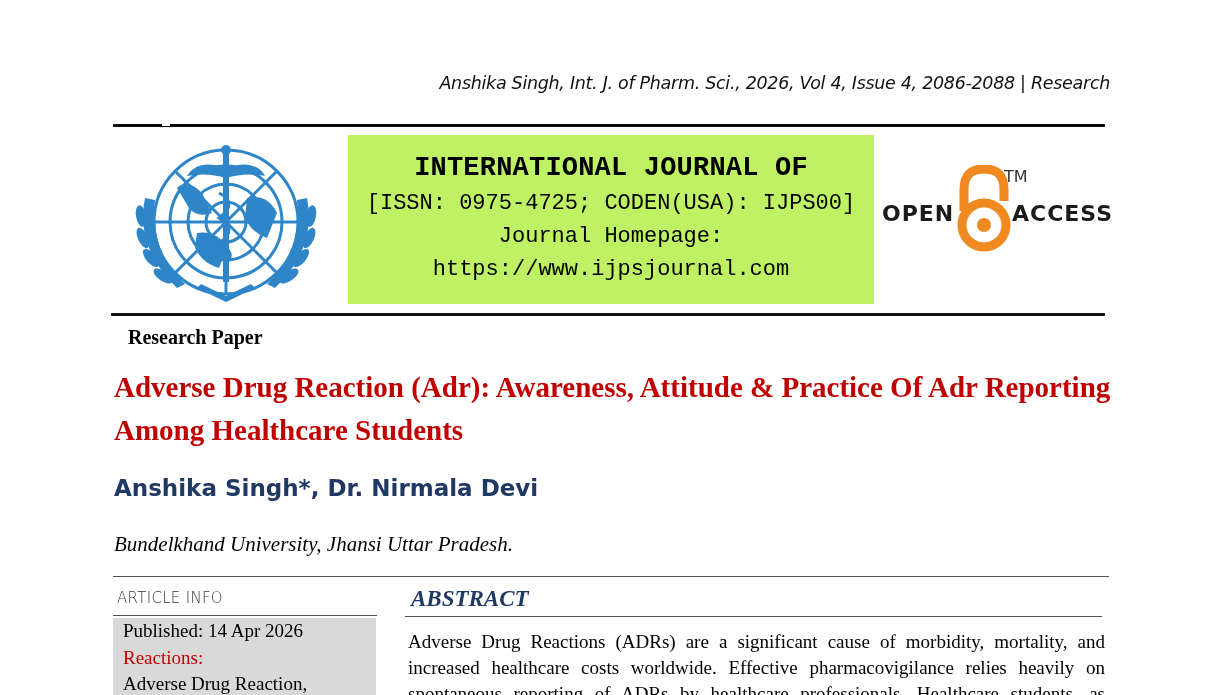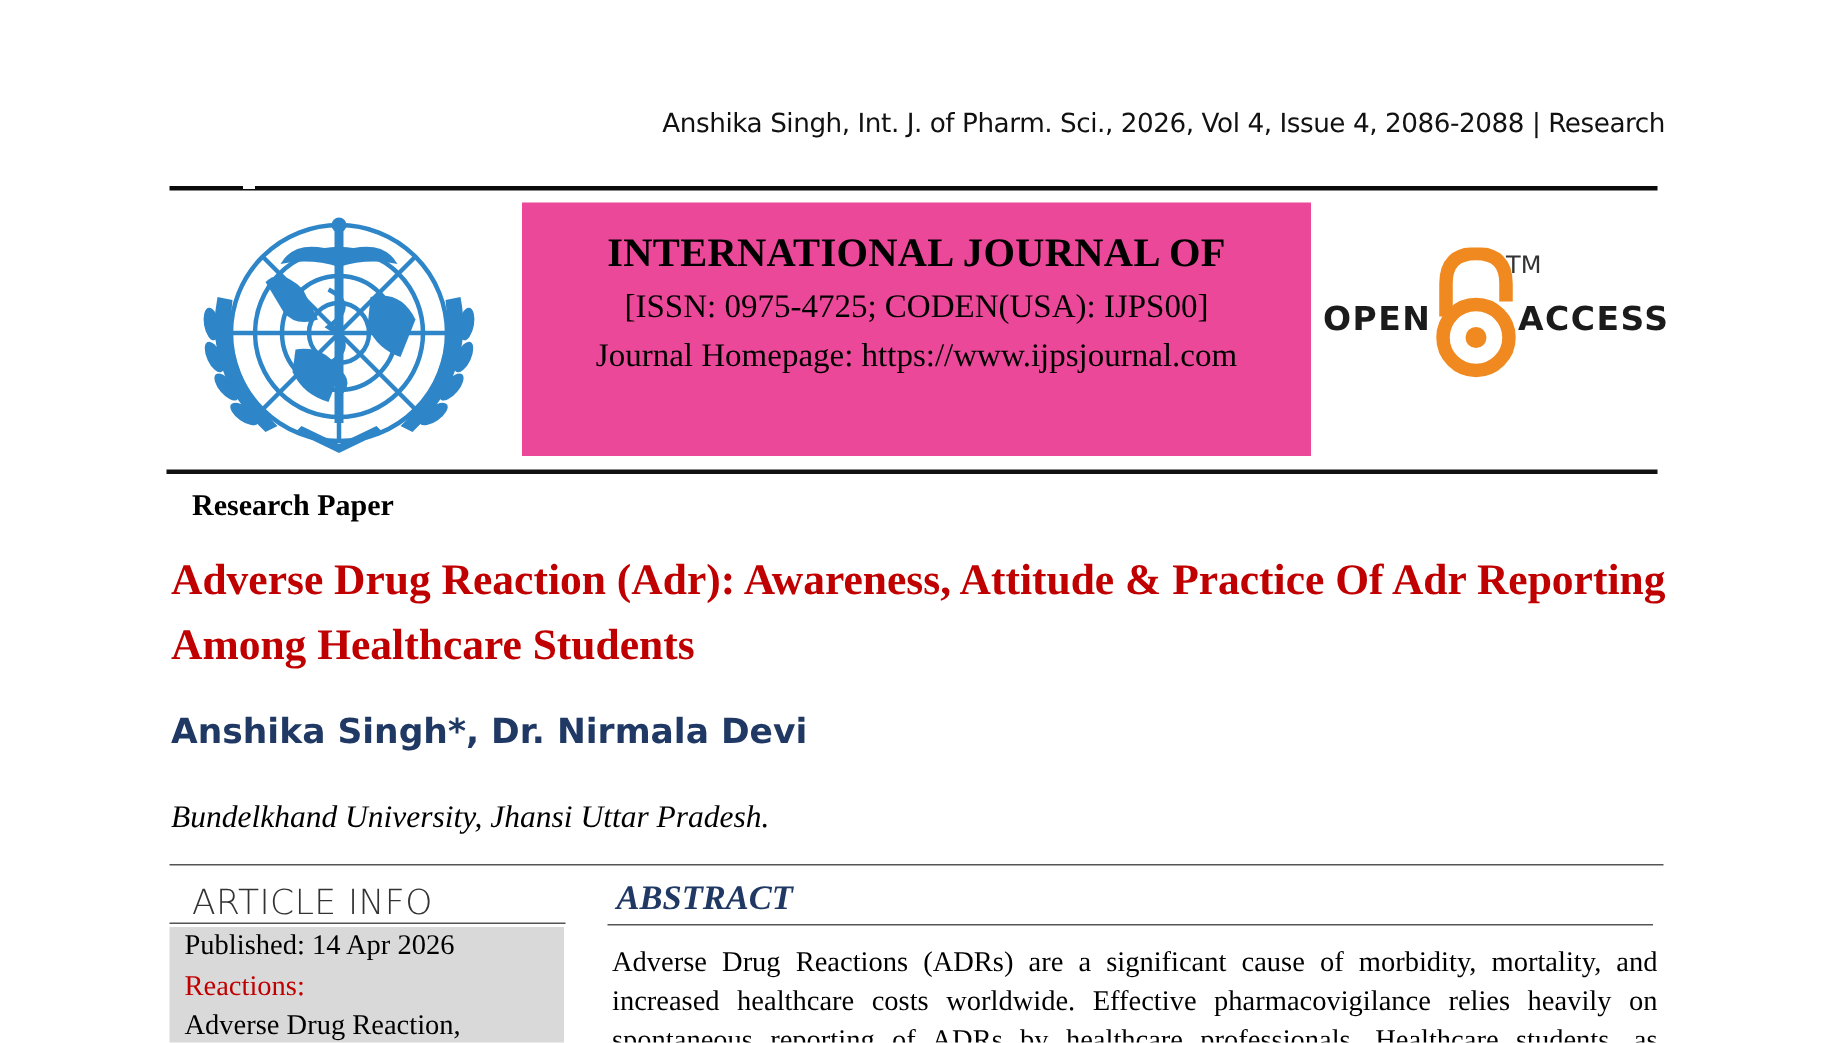--- a/index.html
+++ b/index.html
@@ -1,45 +1,45 @@
 <!DOCTYPE html>
 <html><head>
   <meta charset="utf-8">
   <style>
     html, body { margin: 0; padding: 0; background: #ffffff; }
     body { width: 1220px; height: 695px; position: relative; overflow: hidden; font-family: "Liberation Serif", serif; color: #000; }
     .abs { position: absolute; }
 
-    .running-header { left: 300px; top: 73px; width: 810px; text-align: right; font-family: "DejaVu Sans", sans-serif; font-size: 17.5px; letter-spacing: -0.3px; color: #111; }
+    .running-header { left: 300px; top: 73px; width: 810px; text-align: right; font-family: "DejaVu Sans", sans-serif; font-style: italic; font-size: 17.5px; letter-spacing: -0.3px; color: #111; }
 
     .rule-top { left: 113px; top: 124px; width: 992px; height: 3px; background: #0a0a0a; }
     .rule-top-notch { left: 162px; top: 122px; width: 8px; height: 4px; background: #ffffff; }
     .rule-mid { left: 111px; top: 313px; width: 994px; height: 3px; background: #111; }
 
     .logo-who { left: 127px; top: 138px; width: 198px; height: 168px; }
 
-    .journal-box { left: 348px; top: 135px; width: 526px; height: 169px; background: #ec4899; text-align: center; }
+    .journal-box { left: 348px; top: 135px; width: 526px; height: 169px; background: #bef264; text-align: center; font-family: Liberation Mono, monospace; }
     .journal-title { font-weight: bold; font-size: 27px; line-height: 37px; margin-top: 15px; letter-spacing: 0.2px; }
     .journal-issn, .journal-home { font-size: 22px; line-height: 33px; }
 
     .open-access { left: 880px; top: 165px; width: 228px; height: 88px; }
     .oa-text { position: absolute; top: 36px; font-family: "DejaVu Sans", sans-serif; font-weight: bold; font-size: 22px; letter-spacing: 1px; color: #1b1b1b; }
     .oa-open { left: 2px; }
     .oa-access { left: 132px; }
     .oa-tm { position: absolute; left: 124px; top: 2px; font-family: "DejaVu Sans", sans-serif; font-size: 16px; color: #333; }
     .oa-lock { position: absolute; left: 74px; top: 0; width: 60px; height: 88px; }
 
     .section-label { left: 128px; top: 326px; font-weight: bold; font-size: 20px; }
     .paper-title { left: 114px; top: 366px; width: 1000px; font-weight: bold; font-size: 29px; line-height: 43px; color: #c00000; }
     .authors { left: 114px; top: 475px; font-family: "DejaVu Sans", sans-serif; font-weight: bold; font-size: 23px; color: #1f3864; }
     .affiliation { left: 114px; top: 532px; font-style: italic; font-size: 21px; }
 
     .rule-info { left: 113px; top: 576px; width: 996px; height: 1px; background: #555; }
 
-    .article-info-head { left: 128px; top: 589px; font-family: "DejaVu Sans", sans-serif; font-size: 23px; font-weight: 300; letter-spacing: 0.3px; color: #333; }
+    .article-info-head { left: 117px; top: 589px; font-family: "DejaVu Sans", sans-serif; font-size: 15px; font-weight: 300; letter-spacing: 0.3px; color: #333; }
     .article-info-rule { left: 113px; top: 615px; width: 264px; height: 1px; background: #555; }
     .article-info-box { left: 113px; top: 618px; width: 263px; height: 95px; background: #d9d9d9; padding-left: 10px; box-sizing: border-box; font-size: 19px; line-height: 26.5px; }
     .kw-label { color: #c00000; }
 
     .abstract-head { left: 411px; top: 586px; font-weight: bold; font-size: 23px; color: #1f3864; font-style: italic; }
     .abstract-rule { left: 405px; top: 616px; width: 697px; height: 1px; background: #555; }
     .abstract-body { left: 408px; top: 629px; width: 697px; font-size: 19px; line-height: 26px; text-align: justify; text-align-last: justify; }
     .abstract-body span { display: block; white-space: nowrap; overflow: hidden; text-align: justify; text-align-last: justify; }
   </style>
 </head>

